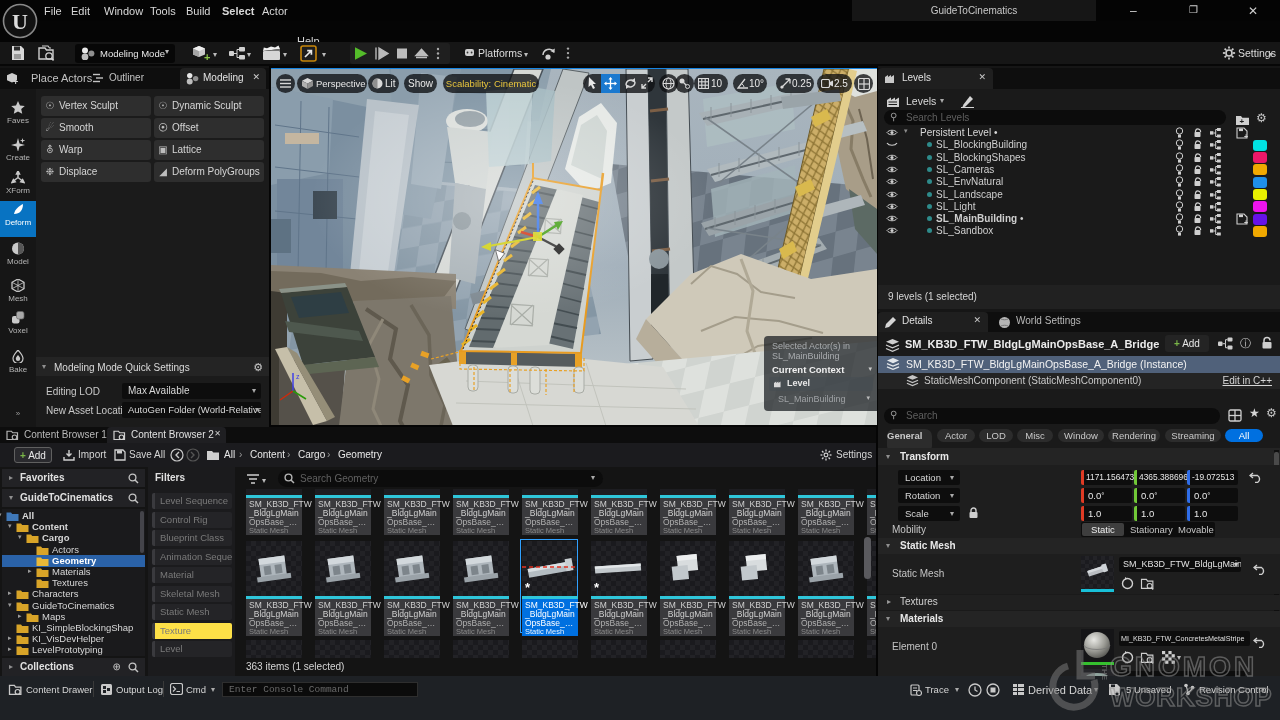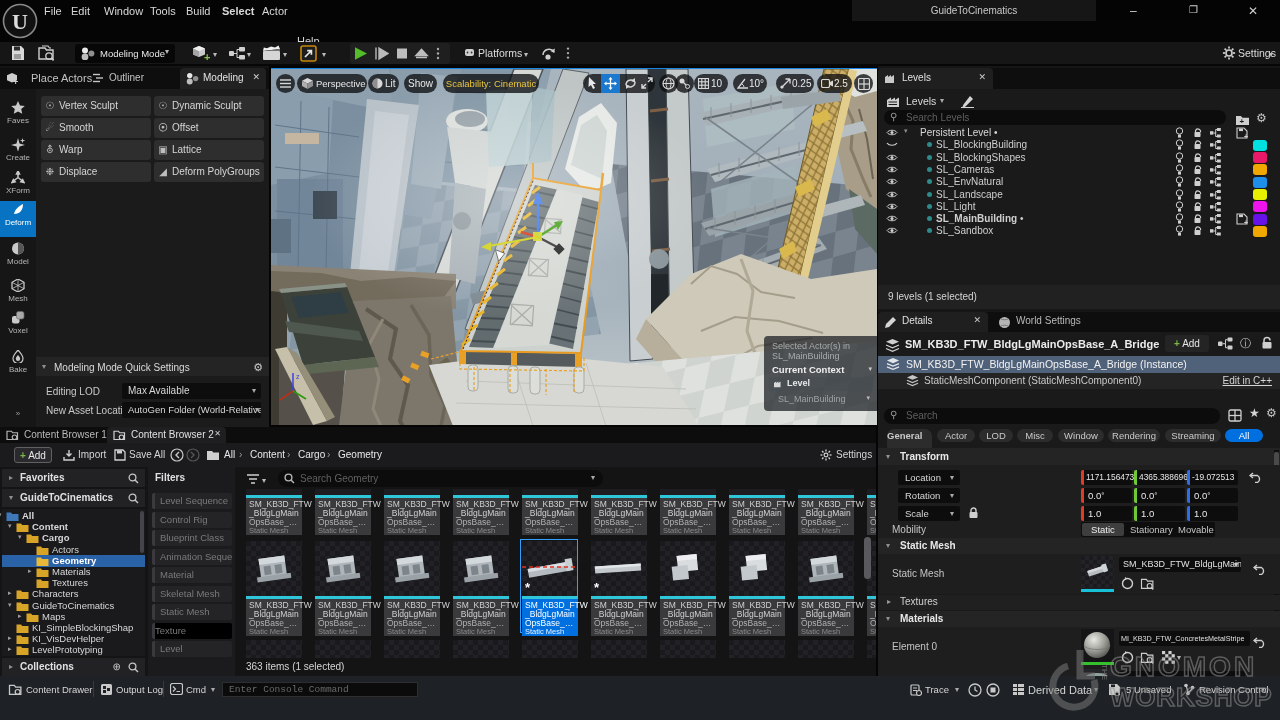--- a/index.html
+++ b/index.html
@@ -1287,21 +1287,21 @@
         </div>
         <div style="position:absolute;left:148px;top:0px;width:87px;height:209px;background:#1b1b1d;">
           <span style="position:absolute;left:7px;top:5px;color:#e0e0e0;font-weight:bold;">Filters</span>
           <div style="position:absolute;left:4px;top:26px;width:80px;height:16px;background:#242427;border-radius:2px;border-left:3px solid #3a3a3e;color:#7a7a7a;font-size:9.5px;line-height:16px;padding-left:5px;white-space:nowrap;overflow:hidden;">Level Sequence</div>
           <div style="position:absolute;left:4px;top:44.5px;width:80px;height:16px;background:#242427;border-radius:2px;border-left:3px solid #3a3a3e;color:#7a7a7a;font-size:9.5px;line-height:16px;padding-left:5px;white-space:nowrap;overflow:hidden;">Control Rig</div>
           <div style="position:absolute;left:4px;top:63.0px;width:80px;height:16px;background:#242427;border-radius:2px;border-left:3px solid #3a3a3e;color:#7a7a7a;font-size:9.5px;line-height:16px;padding-left:5px;white-space:nowrap;overflow:hidden;">Blueprint Class</div>
           <div style="position:absolute;left:4px;top:81.5px;width:80px;height:16px;background:#242427;border-radius:2px;border-left:3px solid #3a3a3e;color:#7a7a7a;font-size:9.5px;line-height:16px;padding-left:5px;white-space:nowrap;overflow:hidden;">Animation Sequen</div>
           <div style="position:absolute;left:4px;top:100.0px;width:80px;height:16px;background:#242427;border-radius:2px;border-left:3px solid #3a3a3e;color:#7a7a7a;font-size:9.5px;line-height:16px;padding-left:5px;white-space:nowrap;overflow:hidden;">Material</div>
           <div style="position:absolute;left:4px;top:118.5px;width:80px;height:16px;background:#242427;border-radius:2px;border-left:3px solid #3a3a3e;color:#7a7a7a;font-size:9.5px;line-height:16px;padding-left:5px;white-space:nowrap;overflow:hidden;">Skeletal Mesh</div>
           <div style="position:absolute;left:4px;top:137.0px;width:80px;height:16px;background:#242427;border-radius:2px;border-left:3px solid #3a3a3e;color:#7a7a7a;font-size:9.5px;line-height:16px;padding-left:5px;white-space:nowrap;overflow:hidden;">Static Mesh</div>
-          <div style="position:absolute;left:4px;top:155.5px;width:80px;height:16px;background:#000000;border-radius:2px;border-left:3px solid #3a3a3e;color:#7a7a7a;font-size:9.5px;line-height:16px;white-space:nowrap;overflow:hidden;">Texture</div>
+          <div style="position:absolute;left:4px;top:155.5px;width:80px;height:16px;background:#fde047;border-radius:2px;border-left:3px solid #3a3a3e;color:#7a7a7a;font-size:9.5px;line-height:16px;padding-left:5px;white-space:nowrap;overflow:hidden;">Texture</div>
           <div style="position:absolute;left:4px;top:174.0px;width:80px;height:16px;background:#242427;border-radius:2px;border-left:3px solid #3a3a3e;color:#7a7a7a;font-size:9.5px;line-height:16px;padding-left:5px;white-space:nowrap;overflow:hidden;">Level</div>
         </div>
         <div style="position:absolute;left:238px;top:0px;width:638px;height:209px;background:#141414;overflow:hidden;">
           <svg style="position:absolute;left:8px;top:6px;" width="24" height="12" viewBox="0 0 24 12">
             <g stroke="#cfcfcf" stroke-width="1.5">
               <line x1="1" y1="2" x2="13" y2="2"></line>
               <line x1="3" y1="6" x2="11" y2="6"></line>
               <line x1="5" y1="10" x2="9" y2="10"></line>
             </g>
             <text x="16" y="10" font-size="8" fill="#bbb">▾</text>

